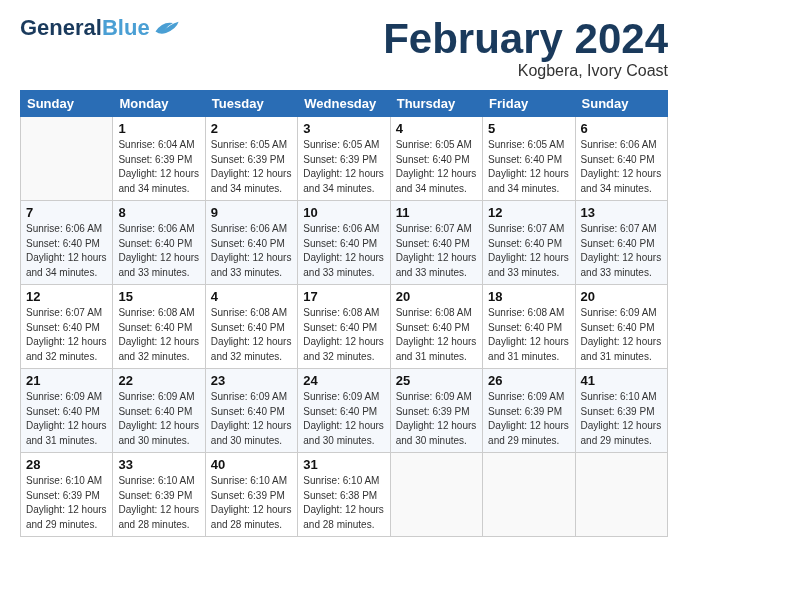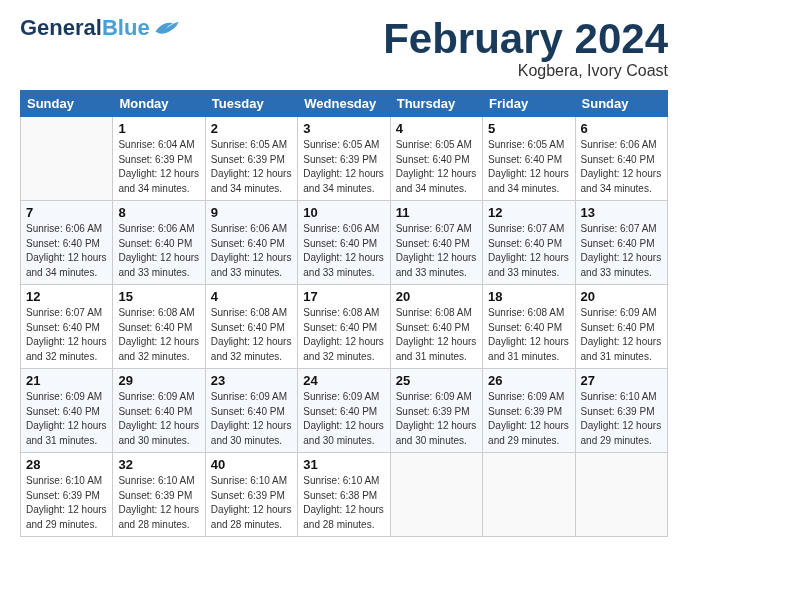--- a/index.html
+++ b/index.html
@@ -248,21 +248,21 @@
           </td>
         </tr>
         <tr>
           <td>
             <span class="day-number">21</span>
             <div class="day-info" style="white-space: pre-line;">Sunrise: 6:09 AM
 Sunset: 6:40 PM
 Daylight: 12 hours and 31 minutes.</div>
           </td>
           <td>
-            <span class="day-number">29</span>
+            <span class="day-number">22</span>
             <div class="day-info" style="white-space: pre-line;">Sunrise: 6:09 AM
 Sunset: 6:40 PM
 Daylight: 12 hours and 30 minutes.</div>
           </td>
           <td>
             <span class="day-number">23</span>
             <div class="day-info" style="white-space: pre-line;">Sunrise: 6:09 AM
 Sunset: 6:40 PM
 Daylight: 12 hours and 30 minutes.</div>
           </td>
@@ -278,35 +278,35 @@
 Sunset: 6:39 PM
 Daylight: 12 hours and 30 minutes.</div>
           </td>
           <td>
             <span class="day-number">26</span>
             <div class="day-info" style="white-space: pre-line;">Sunrise: 6:09 AM
 Sunset: 6:39 PM
 Daylight: 12 hours and 29 minutes.</div>
           </td>
           <td>
-            <span class="day-number">27</span>
+            <span class="day-number">41</span>
             <div class="day-info" style="white-space: pre-line;">Sunrise: 6:10 AM
 Sunset: 6:39 PM
 Daylight: 12 hours and 29 minutes.</div>
           </td>
         </tr>
         <tr>
           <td>
             <span class="day-number">28</span>
             <div class="day-info" style="white-space: pre-line;">Sunrise: 6:10 AM
 Sunset: 6:39 PM
 Daylight: 12 hours and 29 minutes.</div>
           </td>
           <td>
-            <span class="day-number">32</span>
+            <span class="day-number">33</span>
             <div class="day-info" style="white-space: pre-line;">Sunrise: 6:10 AM
 Sunset: 6:39 PM
 Daylight: 12 hours and 28 minutes.</div>
           </td>
           <td>
             <span class="day-number">40</span>
             <div class="day-info" style="white-space: pre-line;">Sunrise: 6:10 AM
 Sunset: 6:39 PM
 Daylight: 12 hours and 28 minutes.</div>
           </td>

